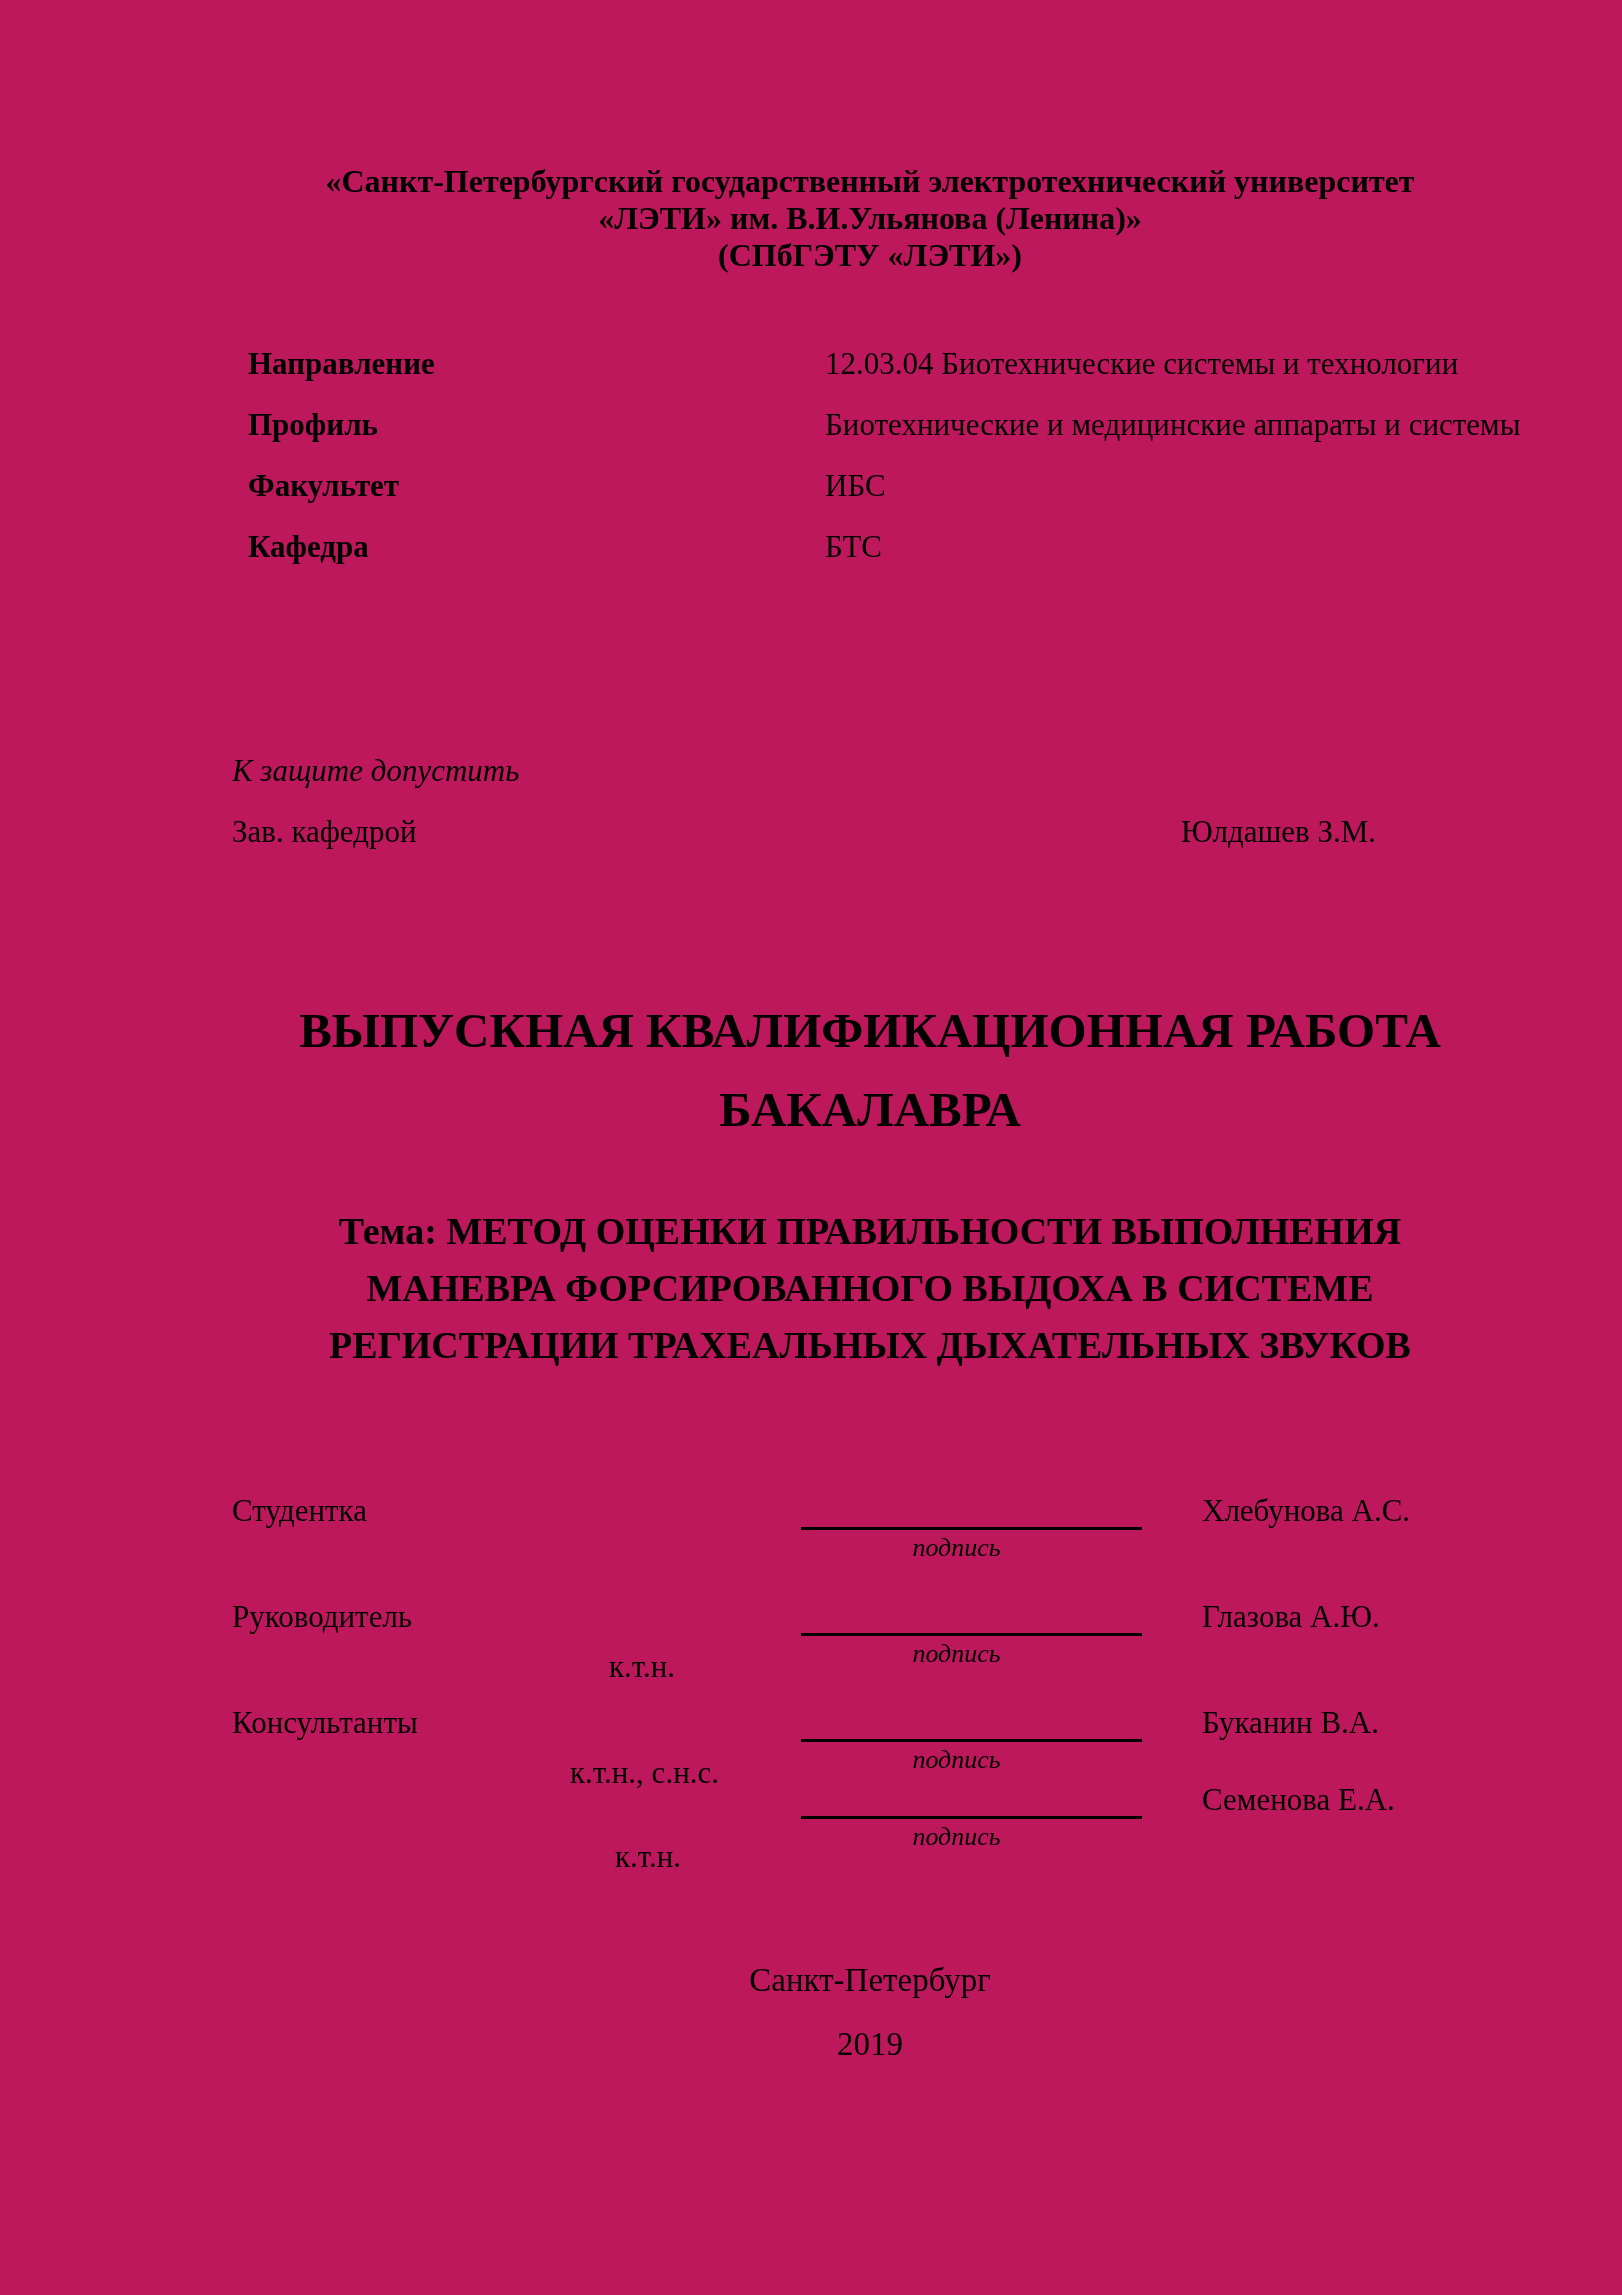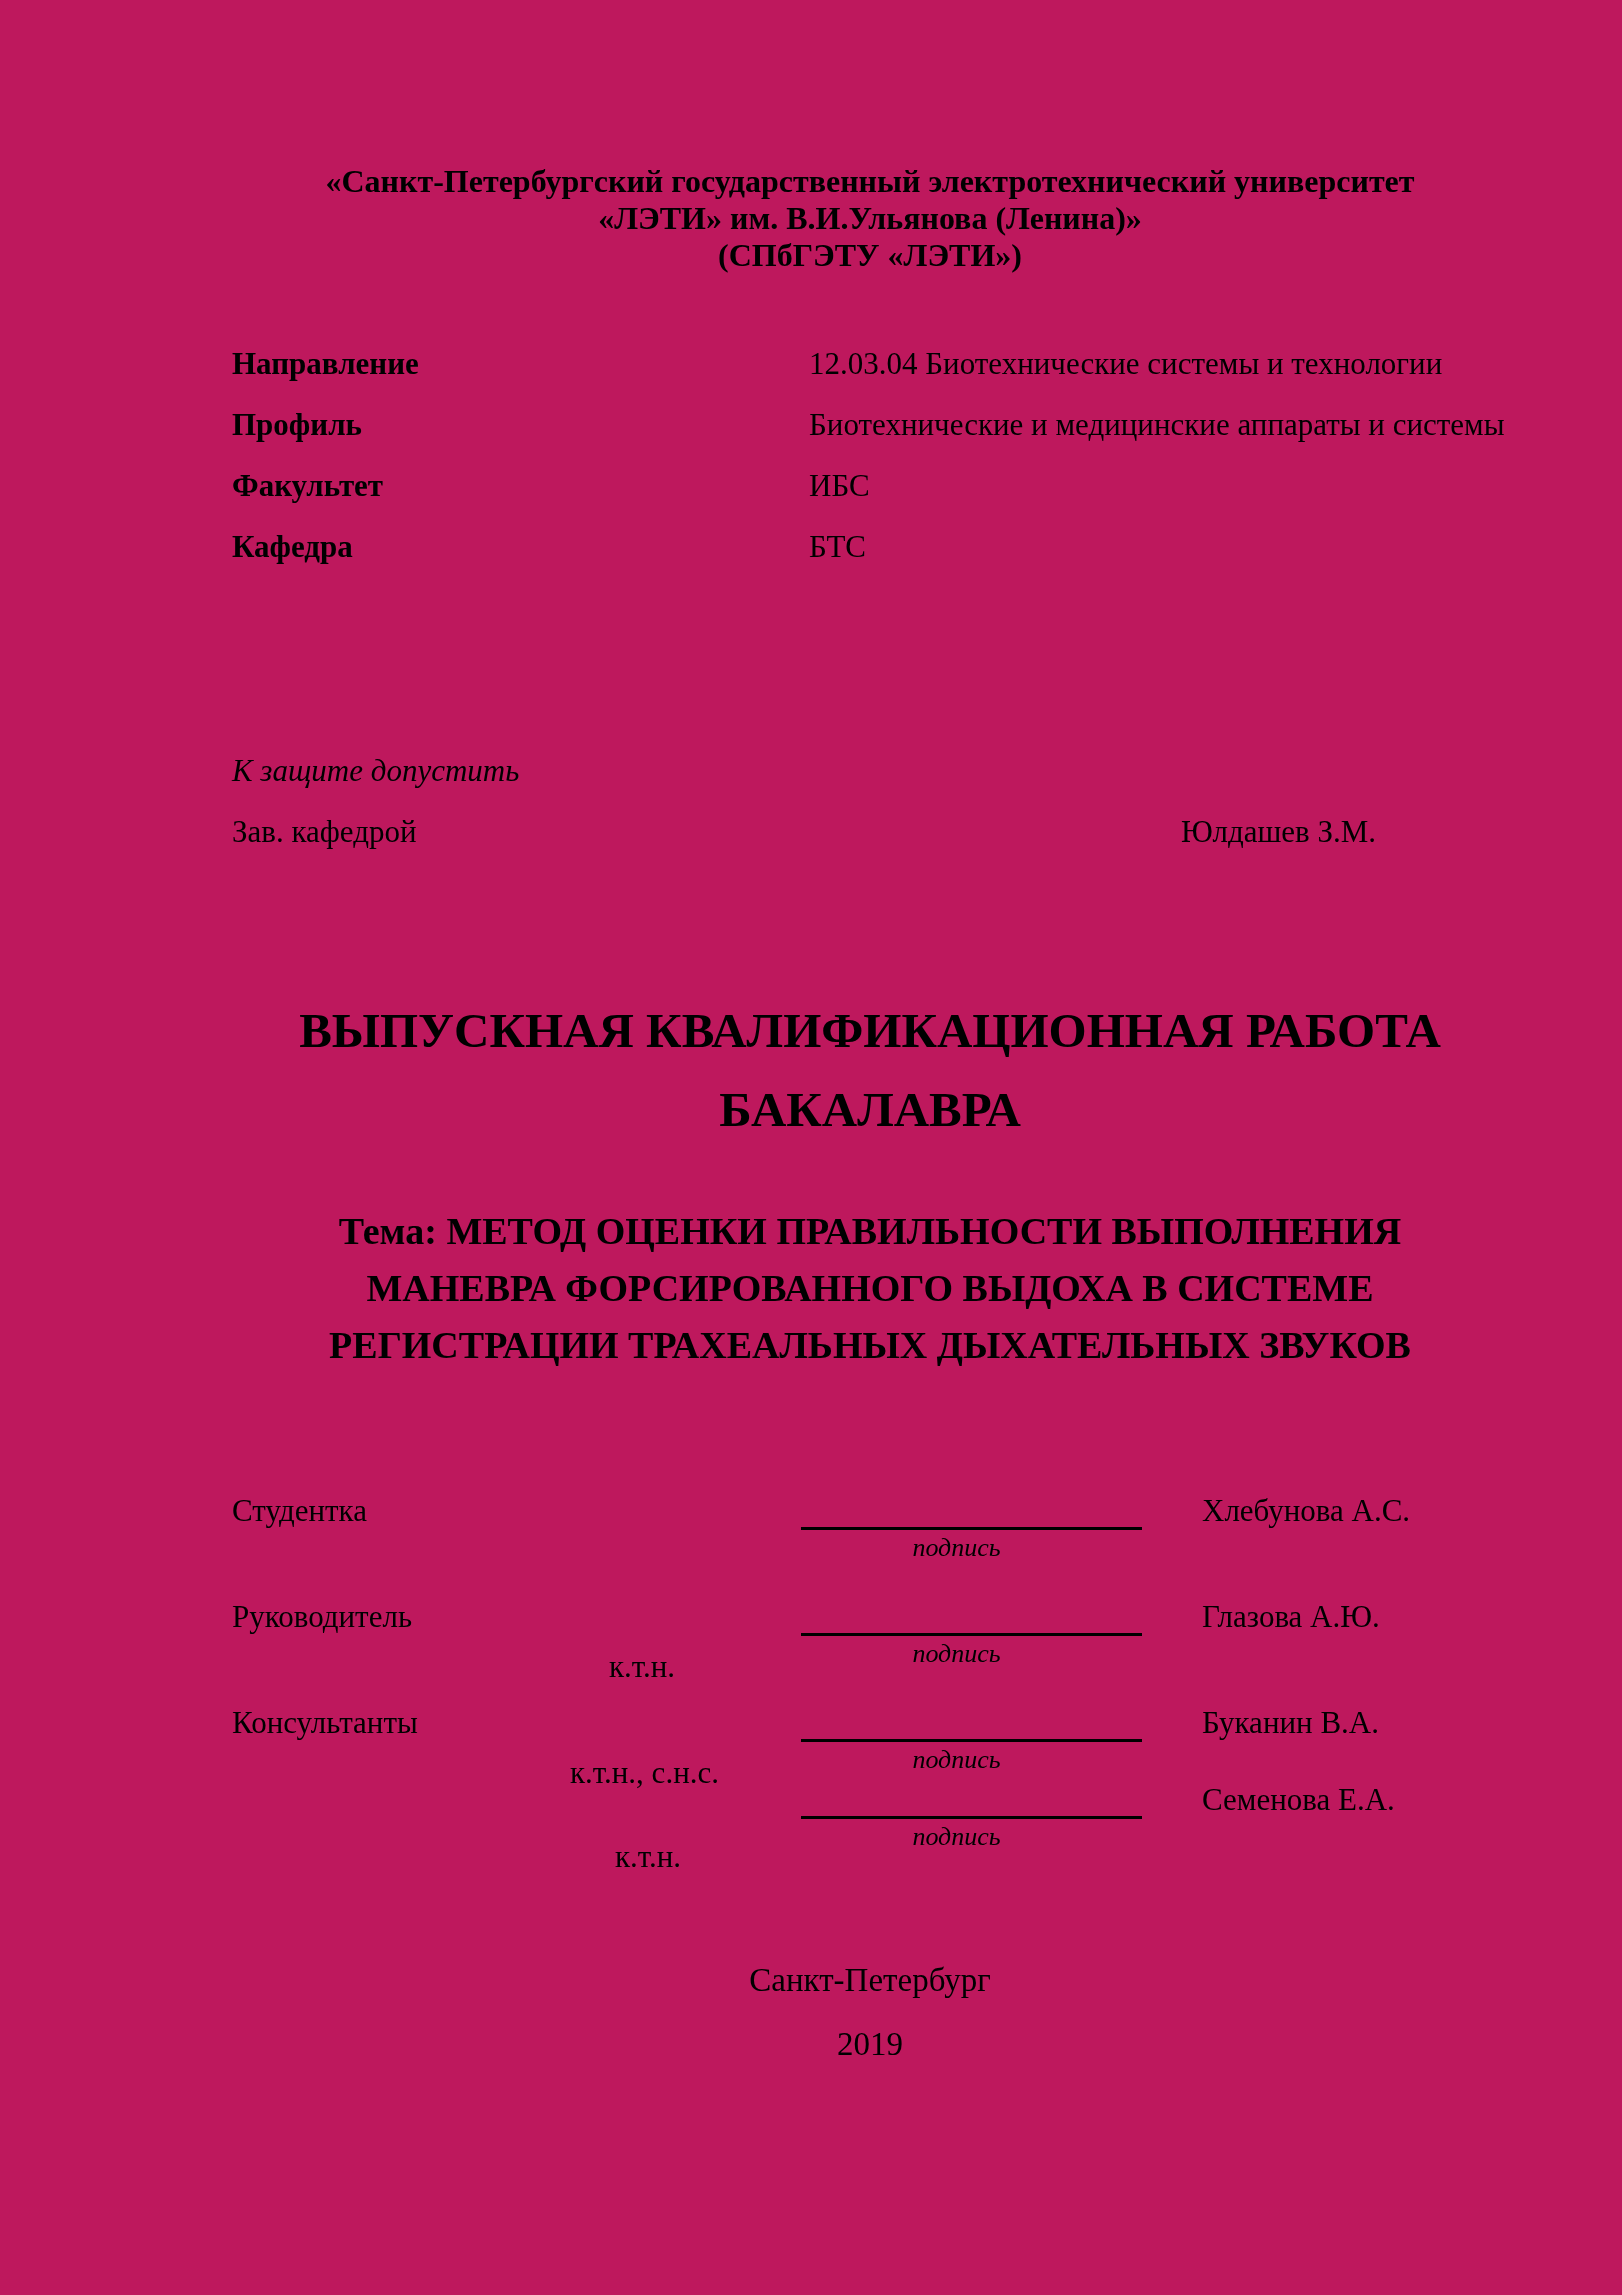--- a/index.html
+++ b/index.html
@@ -33,21 +33,21 @@
 
   
   .meta {
     position: absolute;
     left: 232px;
     top: 333px;
     width: 1299px;
     font-size: 31px;
     line-height: 61px;
   }
-  .meta-row { display: grid; grid-template-columns: 577px 722px; }
+  .meta-row { display: grid; grid-template-columns: 577px 722px; margin-left: 16px; }
   .meta-label { font-weight: bold; }
 
   
   .admit {
     position: absolute;
     left: 232px;
     top: 740px;
     width: 1276px;
     font-size: 31px;
     line-height: 61px;

